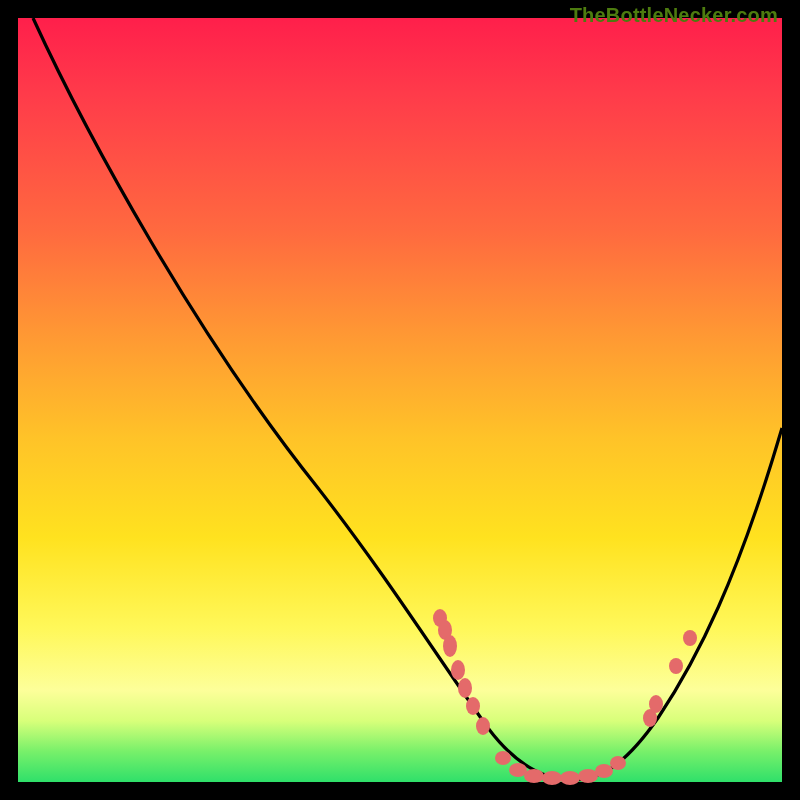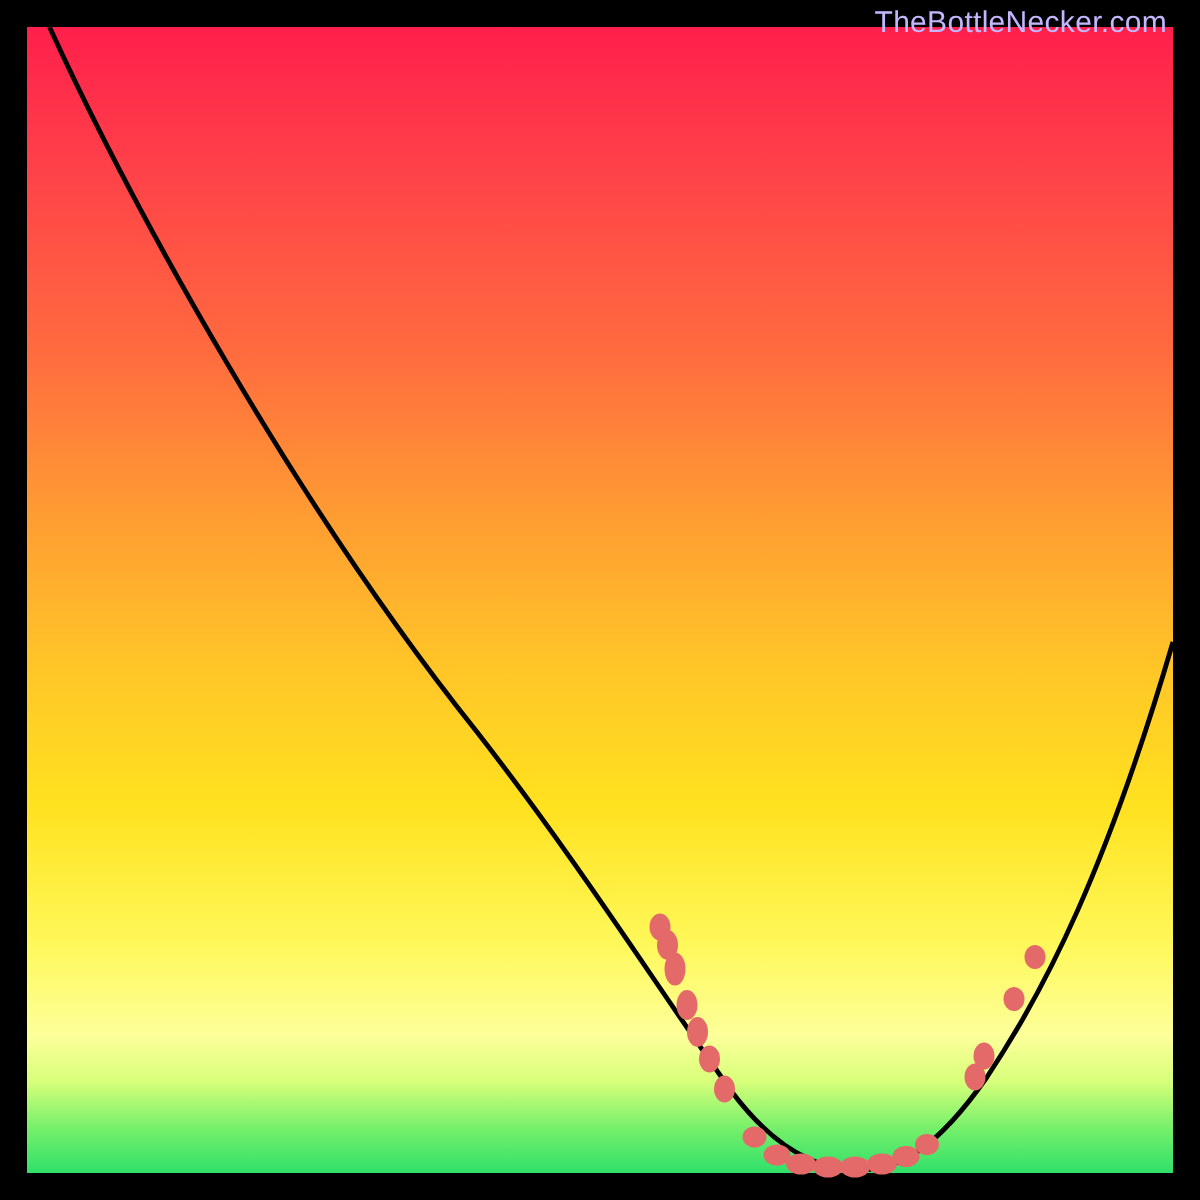--- a/index.html
+++ b/index.html
@@ -38,23 +38,23 @@
       #fdff9a 88%,
       #d8ff7a 92%,
       #78f06a 96%,
       #2fe06a 100%
     );
   }
   .watermark {
     position: absolute;
     top: 4px;
     right: 22px;
-    color: #c4b5fd;
+    color: #4d7c0f;
     font-size: 20px;
-    font-weight: 400;
+    font-weight: 700;
     letter-spacing: 0.2px;
     user-select: none;
   }
   svg.curve {
     position: absolute;
     left: 0;
     top: 0;
     width: 764px;
     height: 764px;
     overflow: visible;

